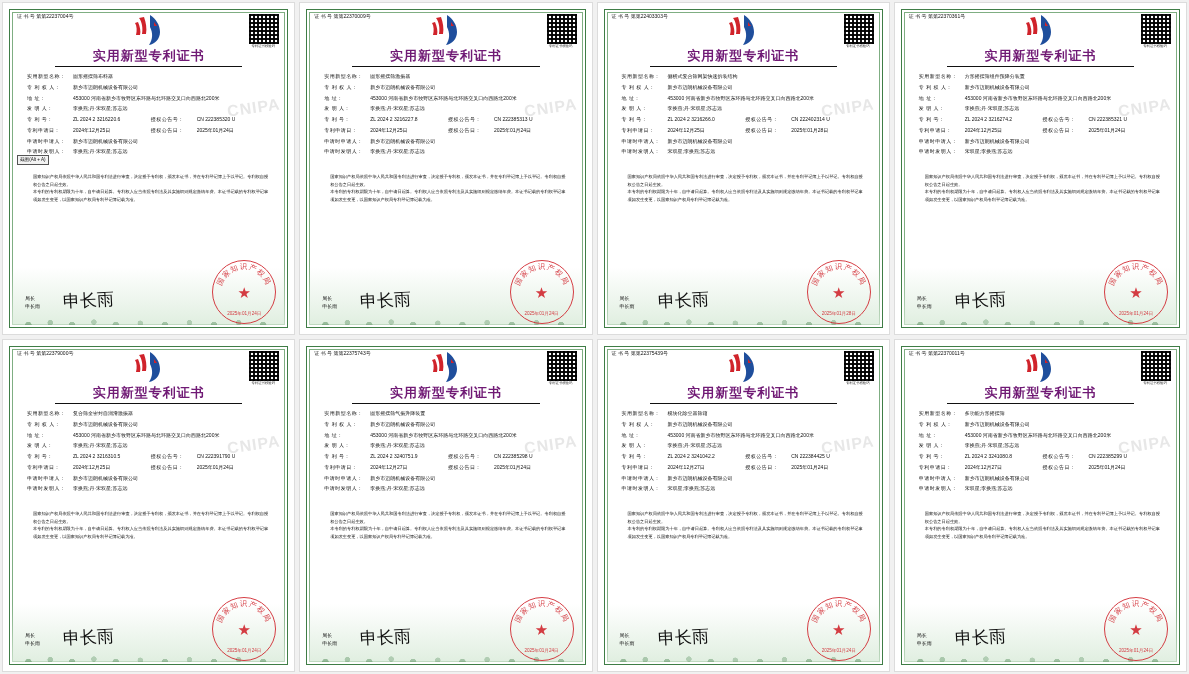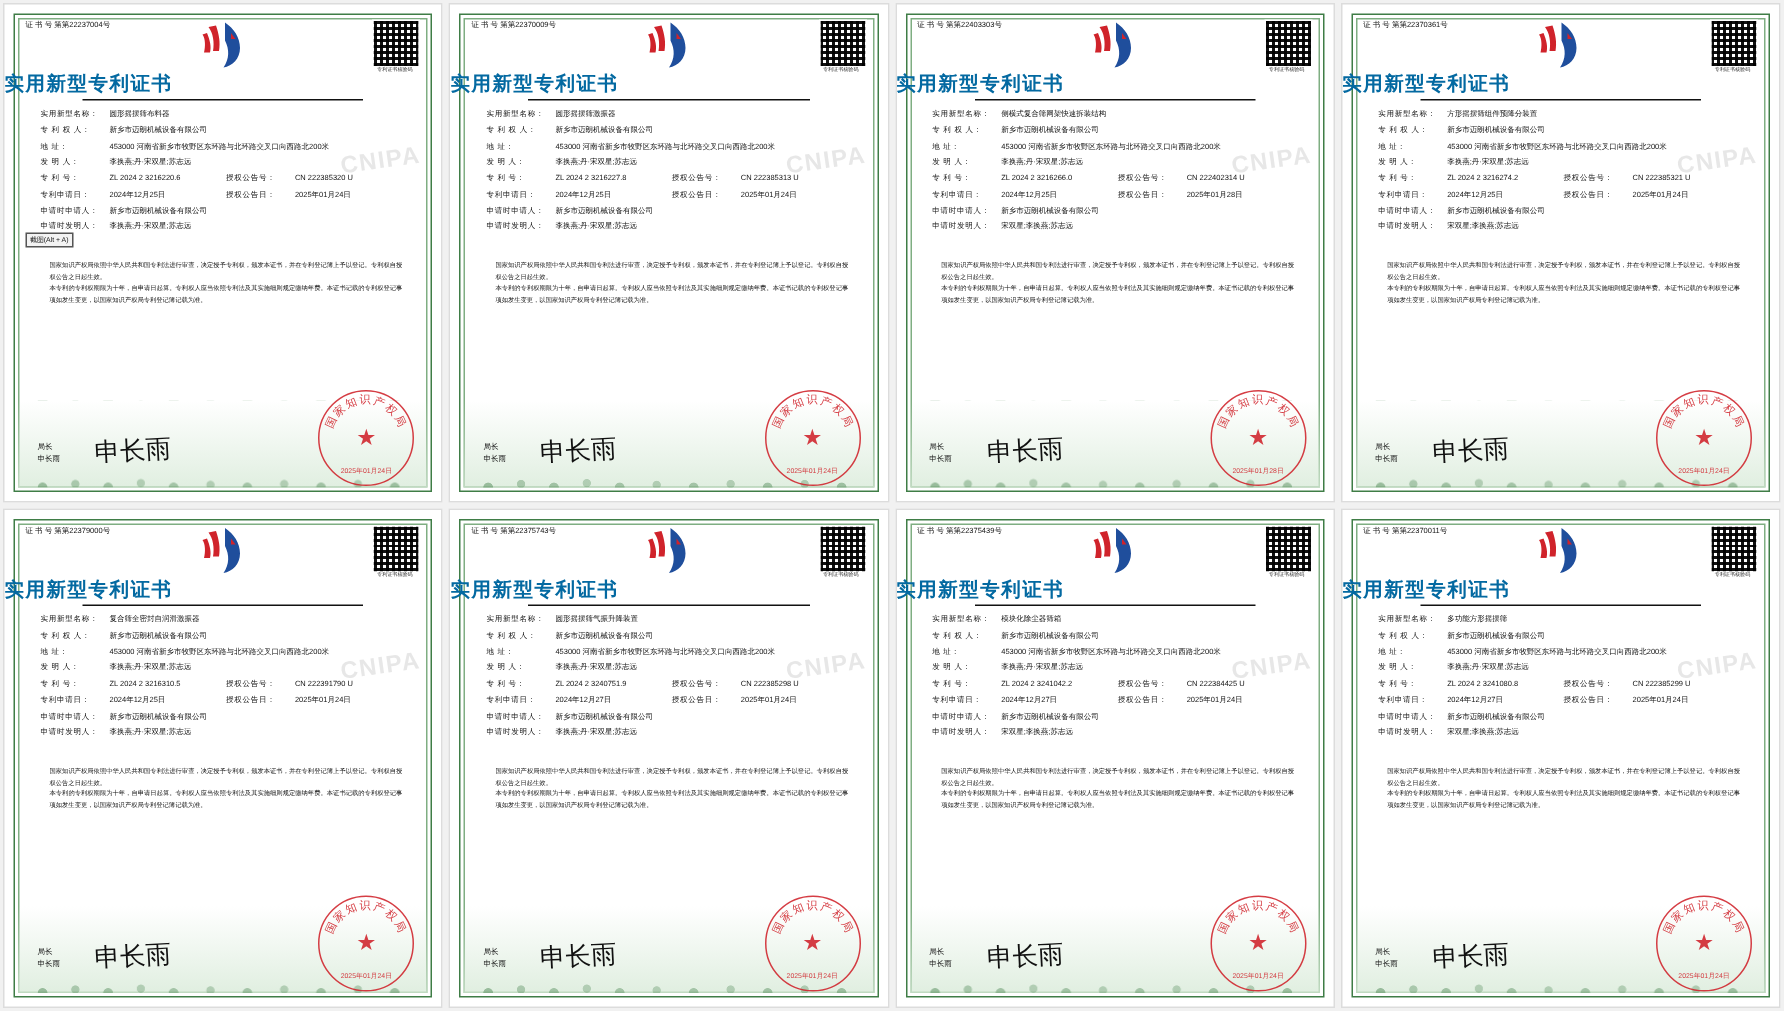--- a/index.html
+++ b/index.html
@@ -97,25 +97,25 @@
     right:0;top:31px;
     width:34px;
     text-align:center;
     font-size:3.4px;
     color:#333;
     white-space:nowrap;
   }
   .title{
     position:absolute;
     left:0;right:0;top:44px;
-    text-align:left;
+    text-align:center;
     font-size:13px;
     font-weight:bold;
     letter-spacing:1px;
-    color:#0369a1;
+    color:#701a75;
     font-family:"DejaVu Serif",serif;
   }
   .title-rule{
     position:absolute;
     left:52px;right:52px;top:63px;
     height:1px;
     background:#111;
   }
   .body{
     position:absolute;

